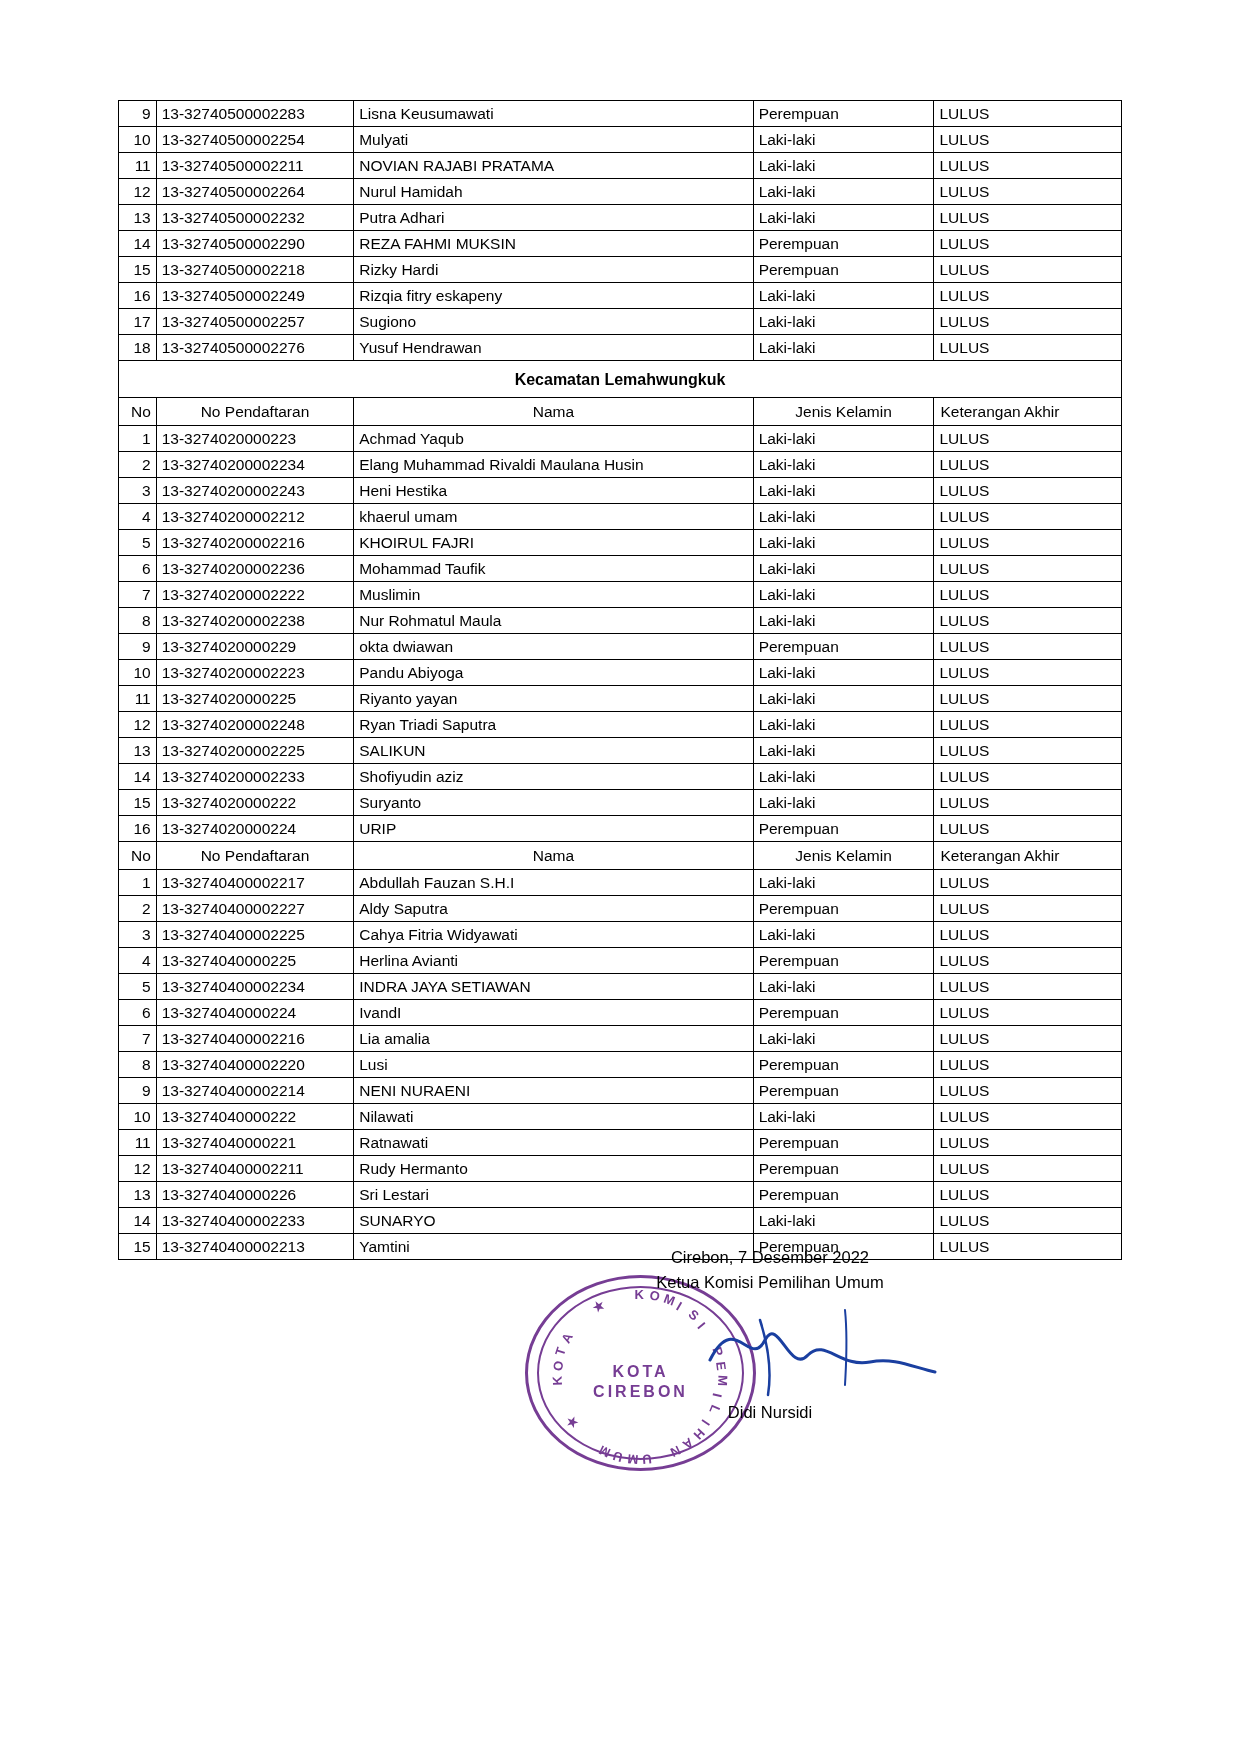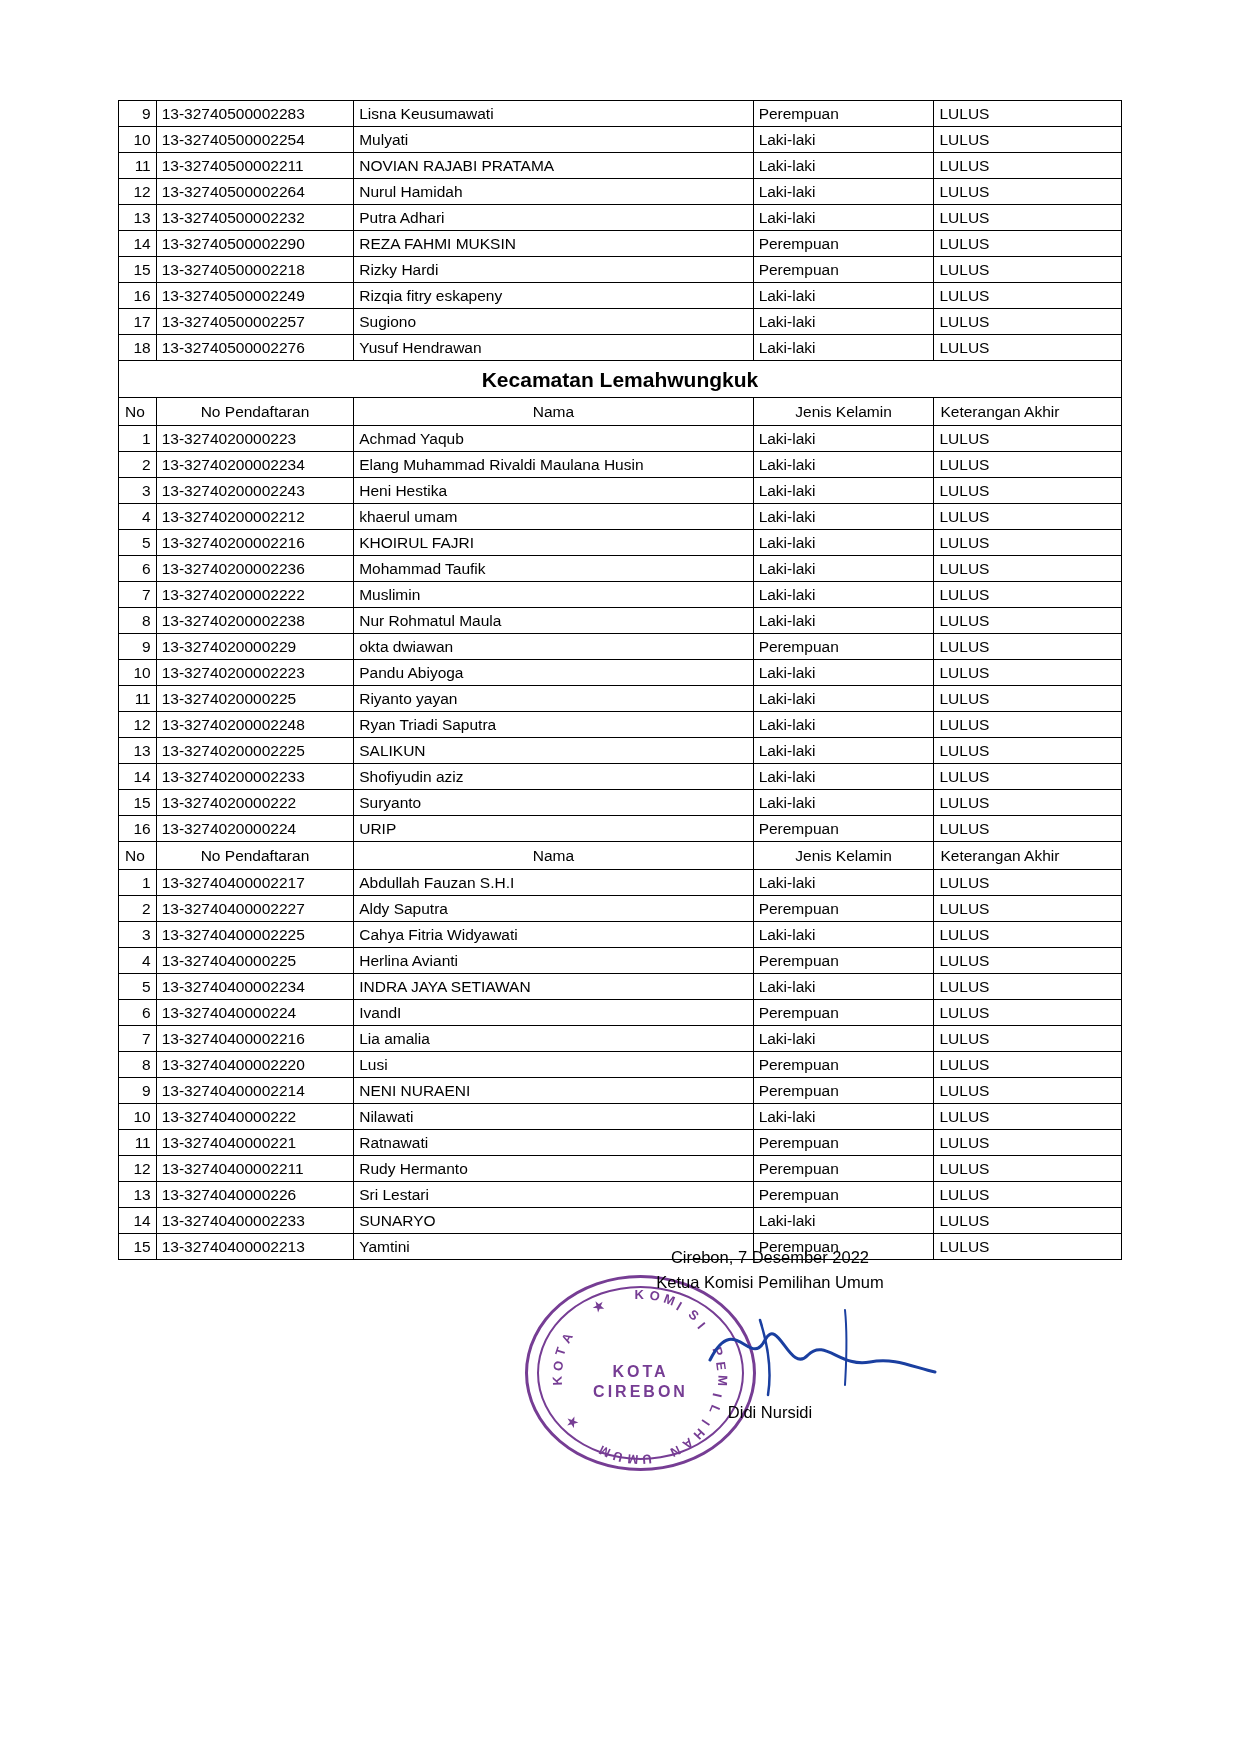--- a/index.html
+++ b/index.html
@@ -44,30 +44,30 @@
 
   td.no   { text-align: right; padding-right: 6px; }
   td.reg  { text-align: left; }
   td.nama { text-align: left; }
   td.jk   { text-align: left; }
   td.ket  { text-align: left; }
 
   tr.section-title td {
     text-align: center;
     font-weight: bold;
-    font-size: 21px;
+    font-size: 16px;
     height: 30px;
     padding: 3px 0;
   }
   tr.header-row td {
     text-align: center;
     font-size: 15.5px;
     height: 23px;
   }
-  tr.header-row td.hdr-no { text-align: left; padding-left: 6px; }
+  tr.header-row td.hdr-no { text-align: left; padding-left: 12px; }
   tr.header-row td.hdr-ket { text-align: left; padding-left: 6px; }
 
   .signature {
     position: absolute;
     left: 0;
     top: 1245px;
     width: 1240px;
     text-align: center;
   }
   .sig-inner {

